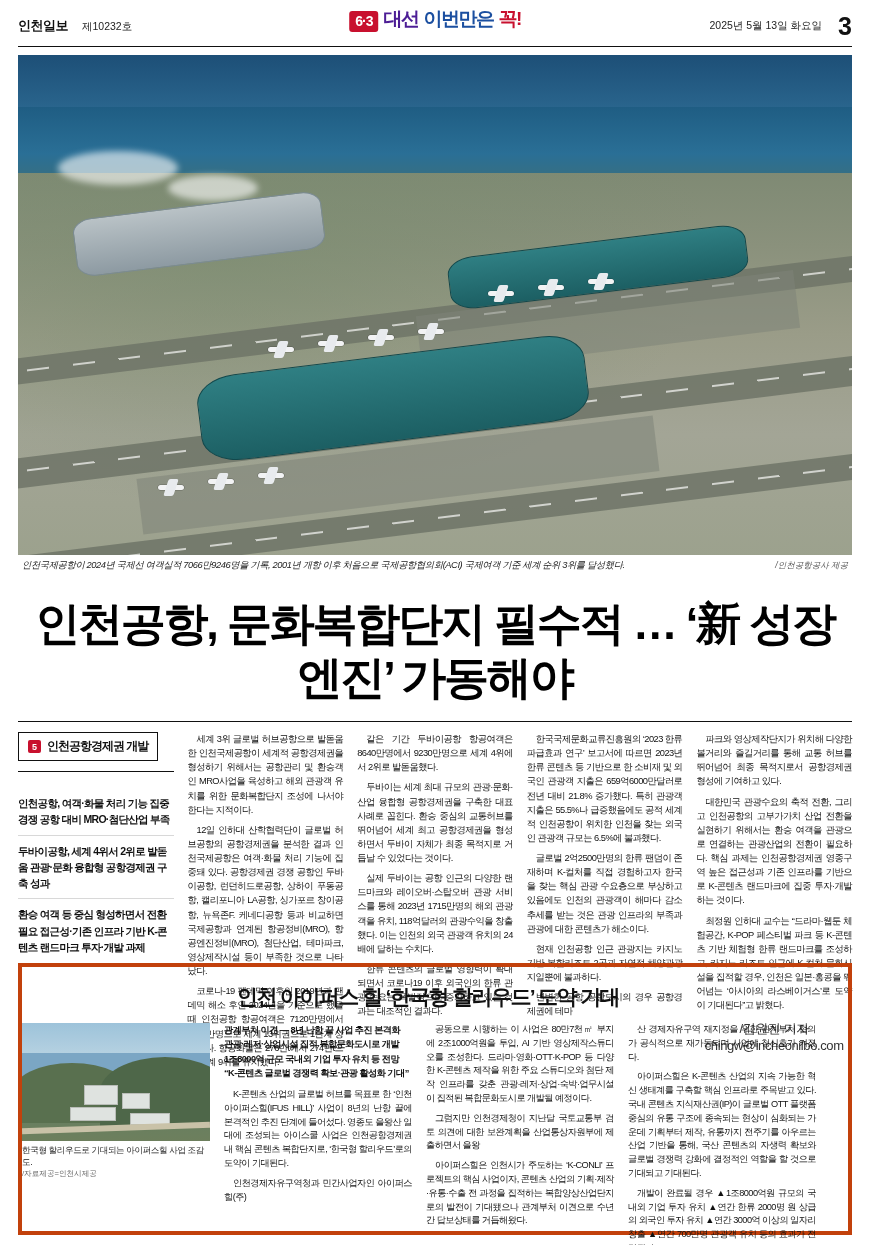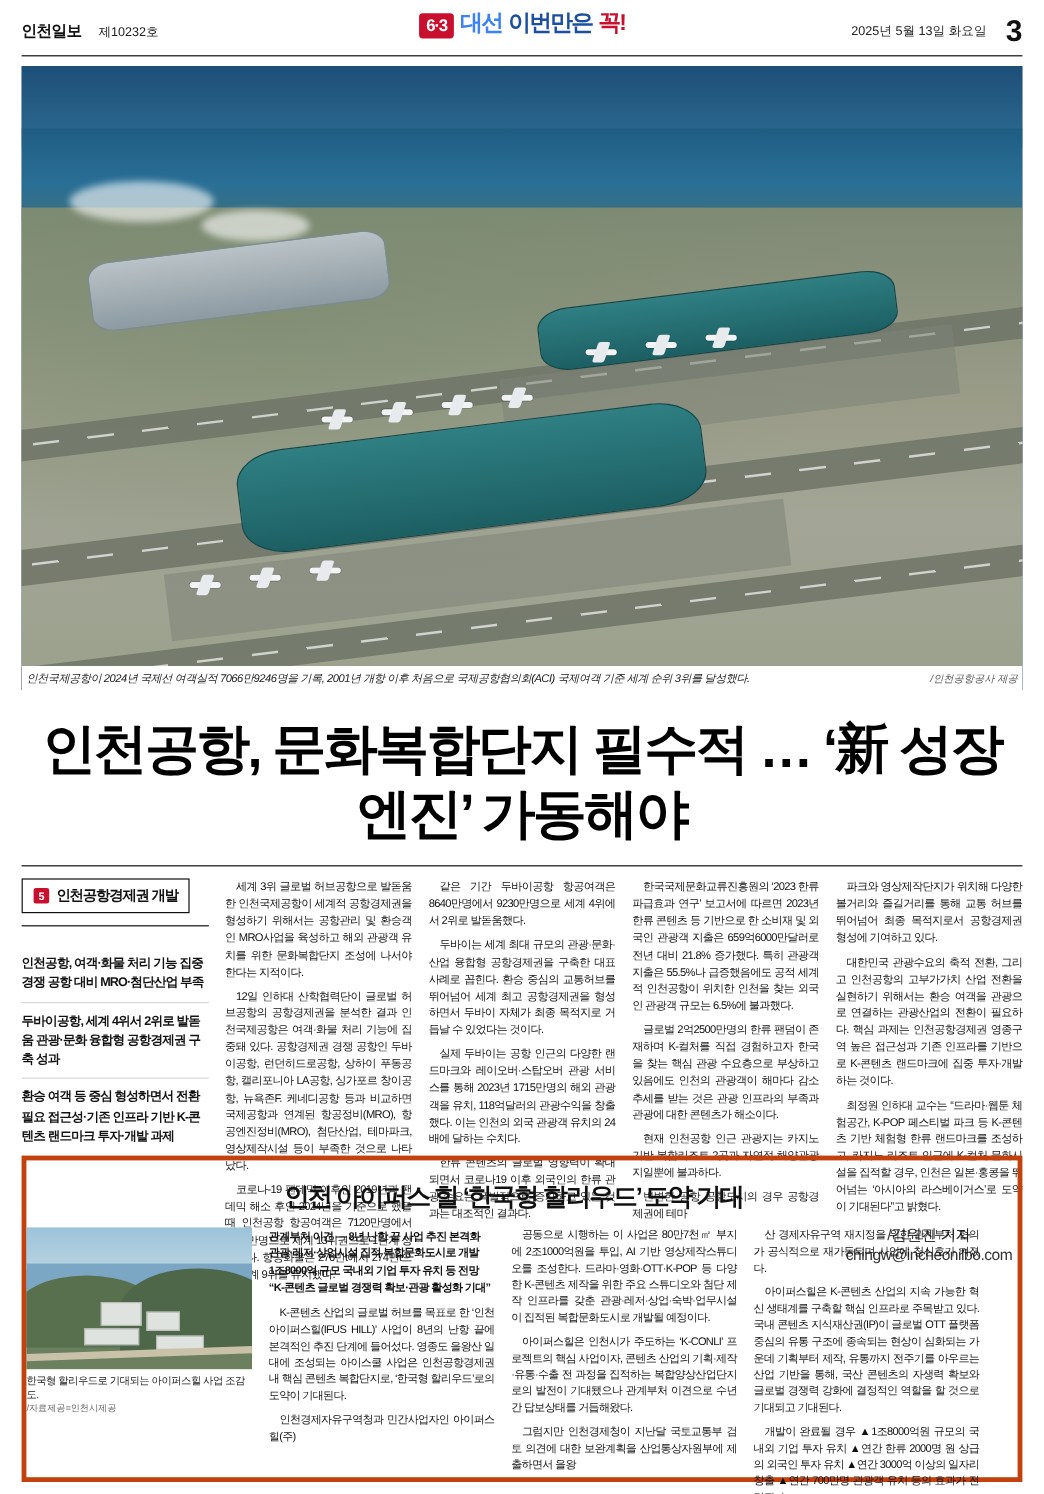--- a/index.html
+++ b/index.html
@@ -58,21 +58,21 @@
     font-weight: bold;
     padding: 2px 6px;
     border-radius: 3px;
     letter-spacing: -1px;
     line-height: 1.25;
   }
   .logo-text1 {
     font-size: 19px;
     font-weight: bold;
     letter-spacing: -1.5px;
-    color: #3b82f6;
+    color: #4c1d95;
   }
   .logo-text2 {
     font-size: 19px;
     font-weight: bold;
     letter-spacing: -1.5px;
     color: #1b4fa0;
   }
   .logo-text3 {
     font-size: 19px;
     font-weight: bold;
@@ -396,22 +396,22 @@
       </div>
 
       <div class="bb-col">
         <div class="bb-lead">관계부처 이견 — 8년 난항 끝 사업 추진 본격화<br>관광·레저·상업시설 집적 복합문화도시로 개발<br>1조8000억 규모 국내외 기업 투자 유치 등 전망<br>“K-콘텐츠 글로벌 경쟁력 확보·관광 활성화 기대”</div>
         <p class="bb-text">K-콘텐츠 산업의 글로벌 허브를 목표로 한 ‘인천 아이퍼스힐(IFUS HILL)’ 사업이 8년의 난항 끝에 본격적인 추진 단계에 들어섰다. 영종도 을왕산 일대에 조성되는 아이스쿨 사업은 인천공항경제권 내 핵심 콘텐츠 복합단지로, ‘한국형 할리우드’로의 도약이 기대된다.</p>
         <p class="bb-text">인천경제자유구역청과 민간사업자인 아이퍼스힐(주)</p>
       </div>
 
       <div class="bb-col">
         <p class="bb-text">공동으로 시행하는 이 사업은 80만7천㎡ 부지에 2조1000억원을 투입, AI 기반 영상제작스튜디오를 조성한다. 드라마·영화·OTT·K-POP 등 다양한 K-콘텐츠 제작을 위한 주요 스튜디오와 첨단 제작 인프라를 갖춘 관광·레저·상업·숙박·업무시설이 집적된 복합문화도시로 개발될 예정이다.</p>
+        <p class="bb-text">그럼지만 인천경제청이 지난달 국토교통부 검토 의견에 대한 보완계획을 산업통상자원부에 제출하면서 을왕</p>
         <p class="bb-text">아이퍼스힐은 인천시가 주도하는 ‘K-CONLI’ 프로젝트의 핵심 사업이자, 콘텐츠 산업의 기획·제작·유통·수출 전 과정을 집적하는 복합양상산업단지로의 발전이 기대됐으나 관계부처 이견으로 수년 간 답보상태를 거듭해왔다.</p>
-        <p class="bb-text">그럼지만 인천경제청이 지난달 국토교통부 검토 의견에 대한 보완계획을 산업통상자원부에 제출하면서 을왕</p>
       </div>
 
       <div class="bb-col">
         <p class="bb-text">산 경제자유구역 재지정을 위한 관계부처 협의가 공식적으로 재가동되며 사업에 청신호가 켜졌다.</p>
         <p class="bb-text">아이퍼스힐은 K-콘텐츠 산업의 지속 가능한 혁신 생태계를 구축할 핵심 인프라로 주목받고 있다. 국내 콘텐츠 지식재산권(IP)이 글로벌 OTT 플랫폼 중심의 유통 구조에 종속되는 현상이 심화되는 가운데 기획부터 제작, 유통까지 전주기를 아우르는 산업 기반을 통해, 국산 콘텐츠의 자생력 확보와 글로벌 경쟁력 강화에 결정적인 역할을 할 것으로 기대되고 기대된다.</p>
         <p class="bb-text">개발이 완료될 경우 ▲1조8000억원 규모의 국내외 기업 투자 유치 ▲연간 한류 2000명 원 상급의 외국인 투자 유치 ▲연간 3000억 이상의 일자리 창출 ▲연간 700만명 관광객 유치 등의 효과가 전망된다.</p>
 
       </div>
 
     </div>

